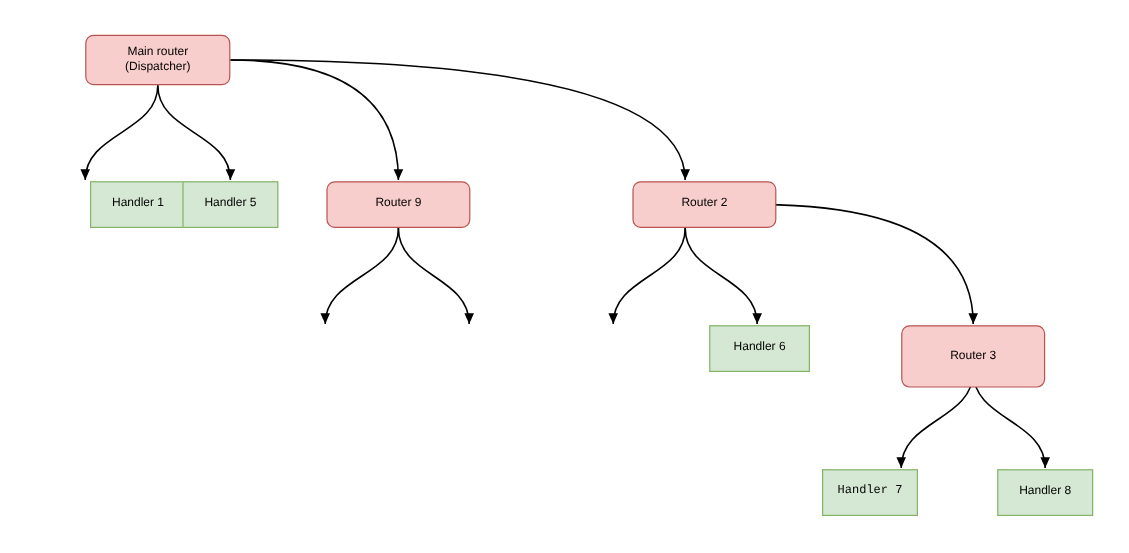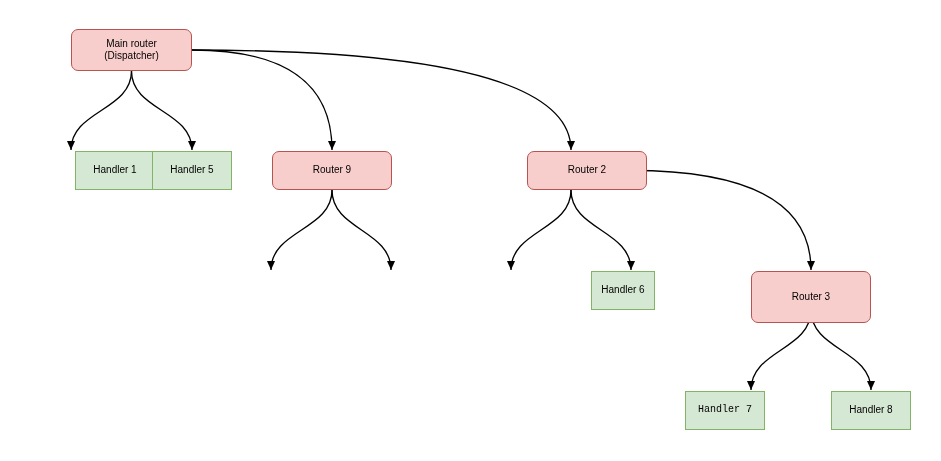--- a/index.html
+++ b/index.html
@@ -72,18 +72,18 @@
         <path class="edge" d="M 811 310 C 811 350, 871 350, 871 390" stroke="#000000" marker-end="url(#arrowhead)"></path>
       </g>
   </svg>
   <div id="nodes-layer">
       <div class="node router" style="left: 71px; top: 29px; width: 121px; height: 42px; background: rgb(248, 206, 204); border: 1.3px solid rgb(184, 84, 80);">Main router
 (Dispatcher)</div>
       <div class="node handler" style="left: 31px; top: 151px; width: 80px; height: 39px; background: rgb(213, 232, 212); border: 1.3px solid rgb(130, 179, 102); margin-left: 44px;">Handler 1</div>
       <div class="node handler" style="left: 152px; top: 151px; width: 80px; height: 39px; background: rgb(213, 232, 212); border: 1.3px solid rgb(130, 179, 102);">Handler 5</div>
       <div class="node router" style="left: 272px; top: 151px; width: 120px; height: 39px; background: rgb(248, 206, 204); border: 1.3px solid rgb(184, 84, 80);">Router 9</div>
       <div class="node router" style="left: 511px; top: 151px; width: 120px; height: 39px; background: rgb(248, 206, 204); border: 1.3px solid rgb(184, 84, 80); margin-left: 16px;">Router 2</div>
-      <div class="node handler" style="left: 591px; top: 271px; width: 64px; height: 39px; background: rgb(213, 232, 212); border: 1.3px solid rgb(130, 179, 102);">Handler 6</div>
+      <div class="node handler" style="left: 591px; top: 271px; width: 84px; height: 39px; background: rgb(213, 232, 212); border: 1.3px solid rgb(130, 179, 102);">Handler 6</div>
       <div class="node router" style="left: 751px; top: 271px; width: 120px; height: 52px; background: rgb(248, 206, 204); border: 1.3px solid rgb(184, 84, 80);">Router 3</div>
       <div class="node handler" style="left: 685px; top: 391px; width: 80px; height: 39px; background: rgb(213, 232, 212); border: 1.3px solid rgb(130, 179, 102); font-family: Liberation Mono, monospace;">Handler 7</div>
       <div class="node handler" style="left: 831px; top: 391px; width: 80px; height: 39px; background: rgb(213, 232, 212); border: 1.3px solid rgb(130, 179, 102);">Handler 8</div>
     </div>
 </div>
 
 </body></html>

